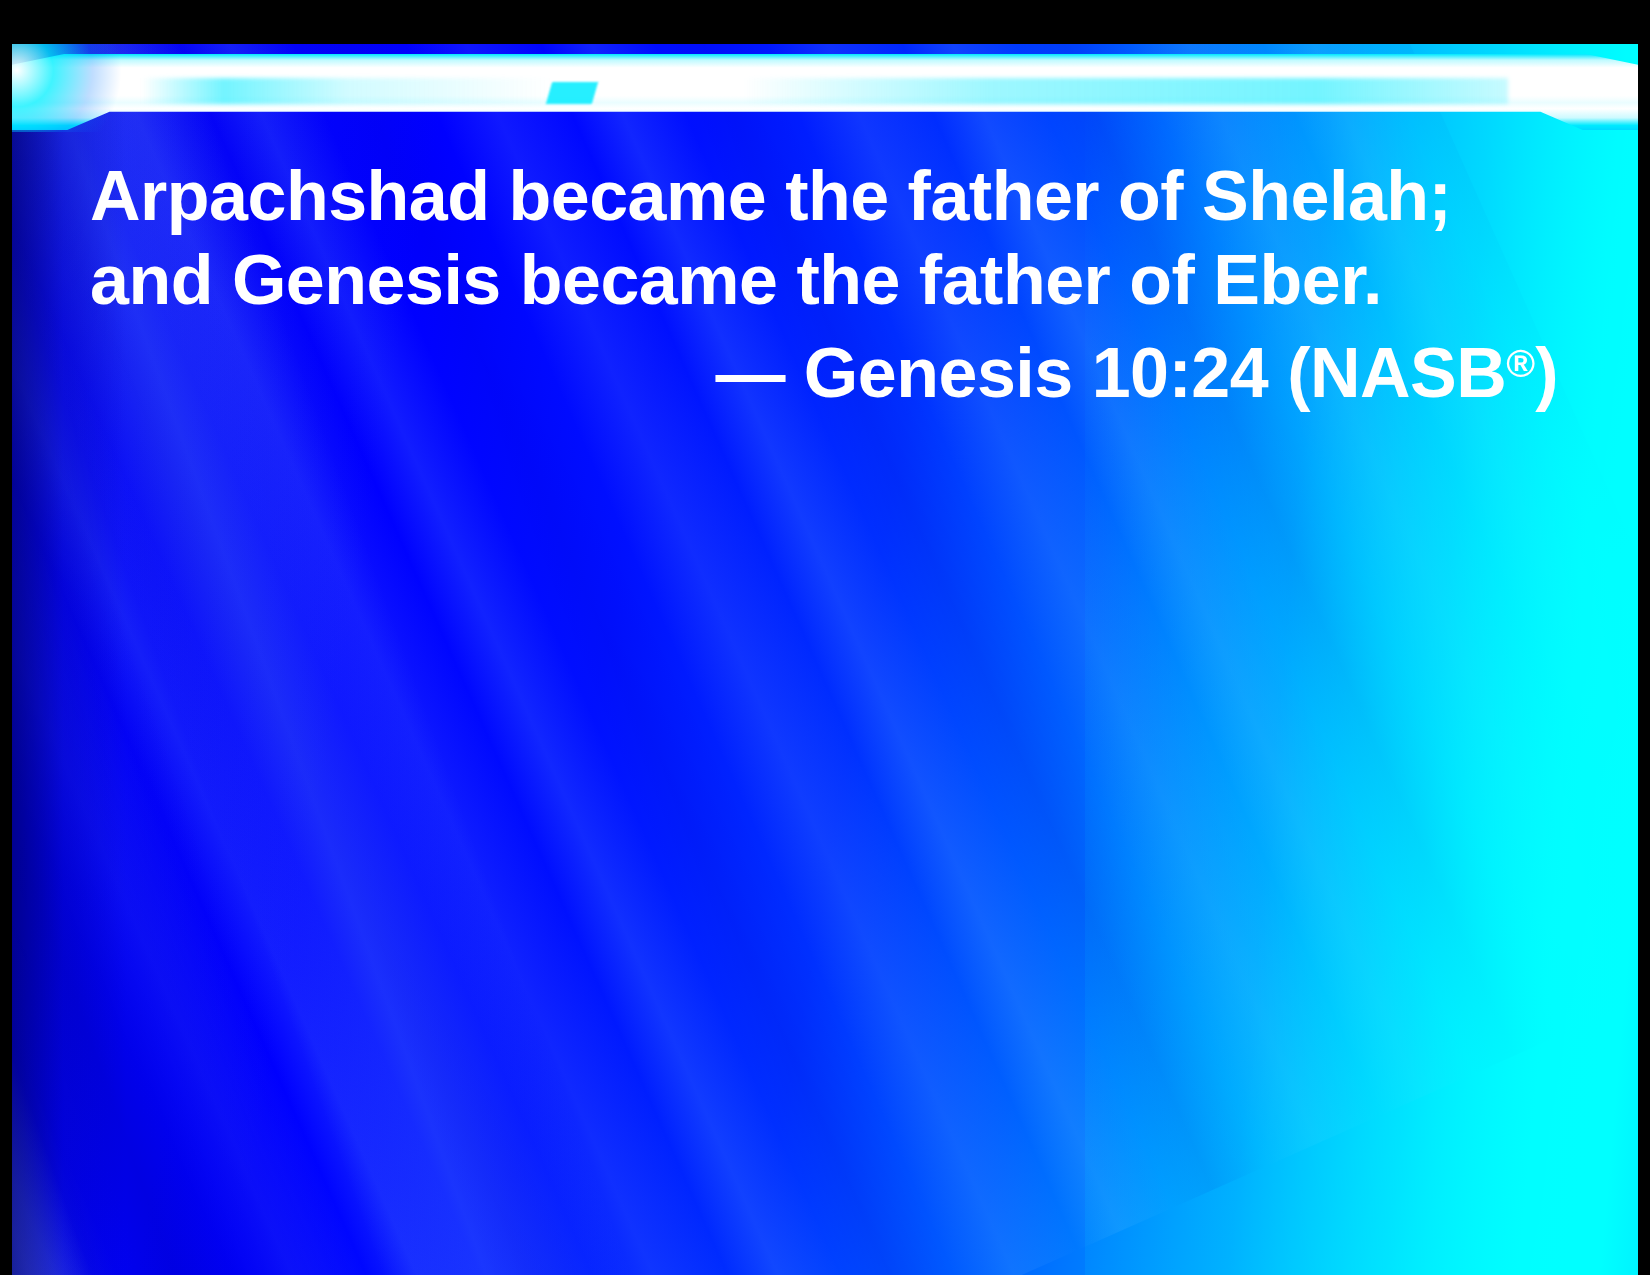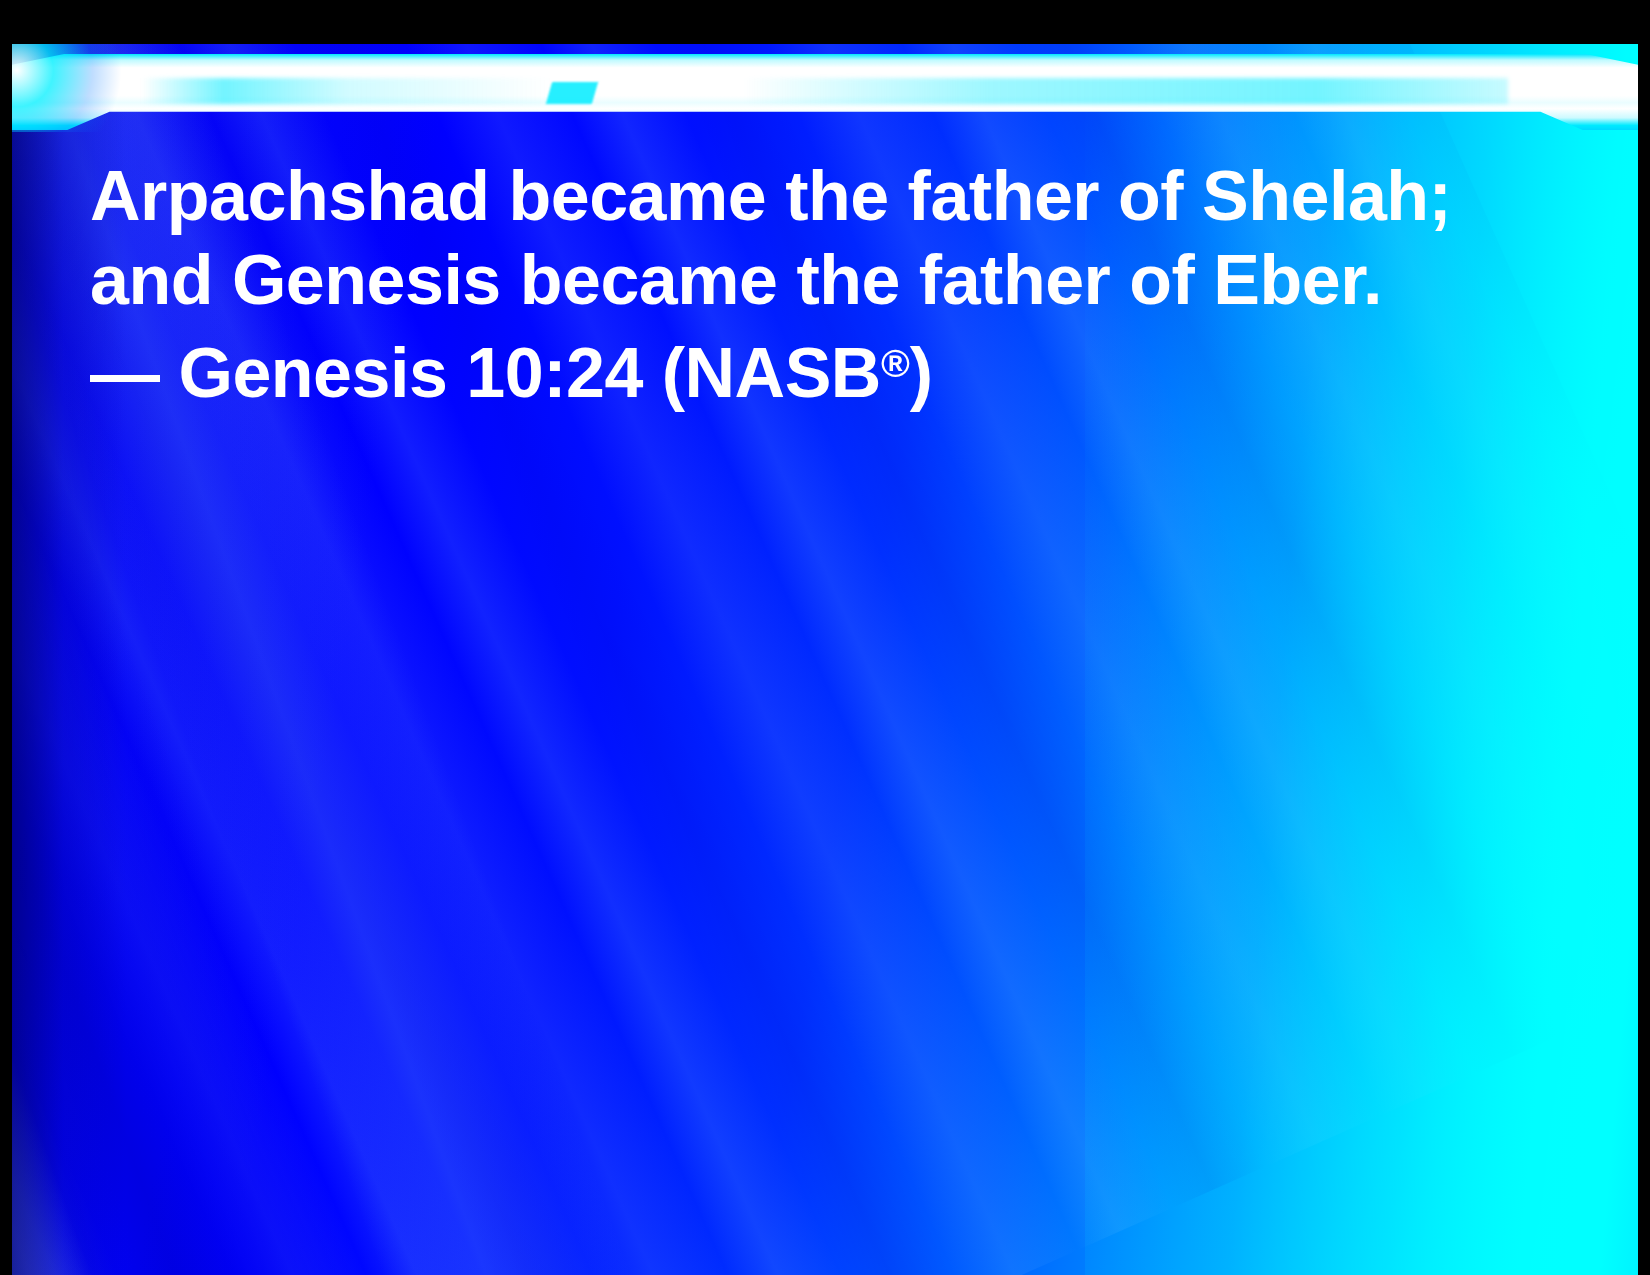--- a/index.html
+++ b/index.html
@@ -253,20 +253,21 @@
     color: #ffffff;
     font-family: "Liberation Sans", "DejaVu Sans", sans-serif;
     font-weight: bold;
     font-size: 70px;
     line-height: 84px;
     letter-spacing: -0.5px;
     white-space: nowrap;
     text-align: left;
   }
   .verse-line.citation {
+    text-align: right;
     padding-right: 12px;
   }
   .reg-mark {
     font-size: 0.56em;
     vertical-align: 0.52em;
     letter-spacing: 0;
   }
 
   
   .bottom-seam {

